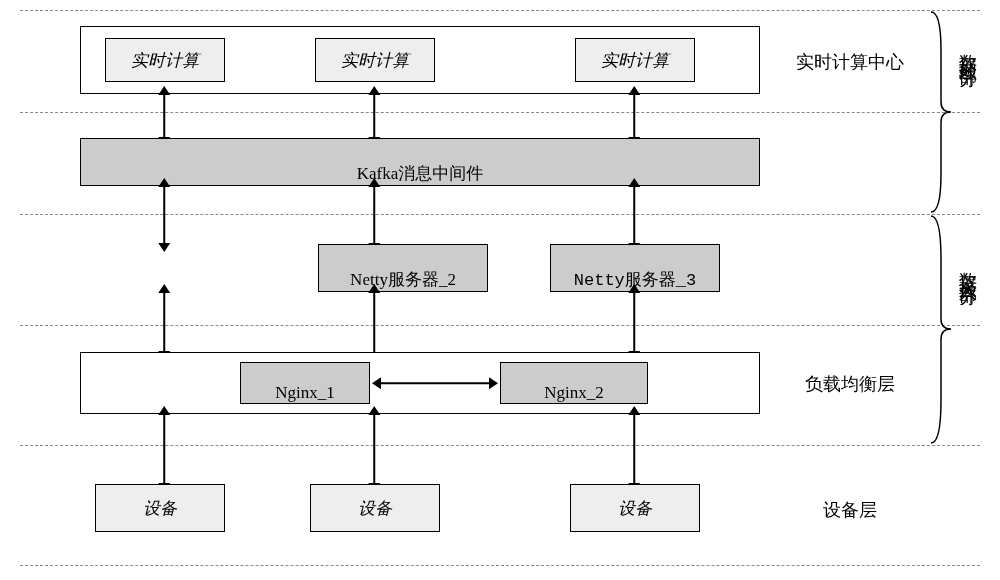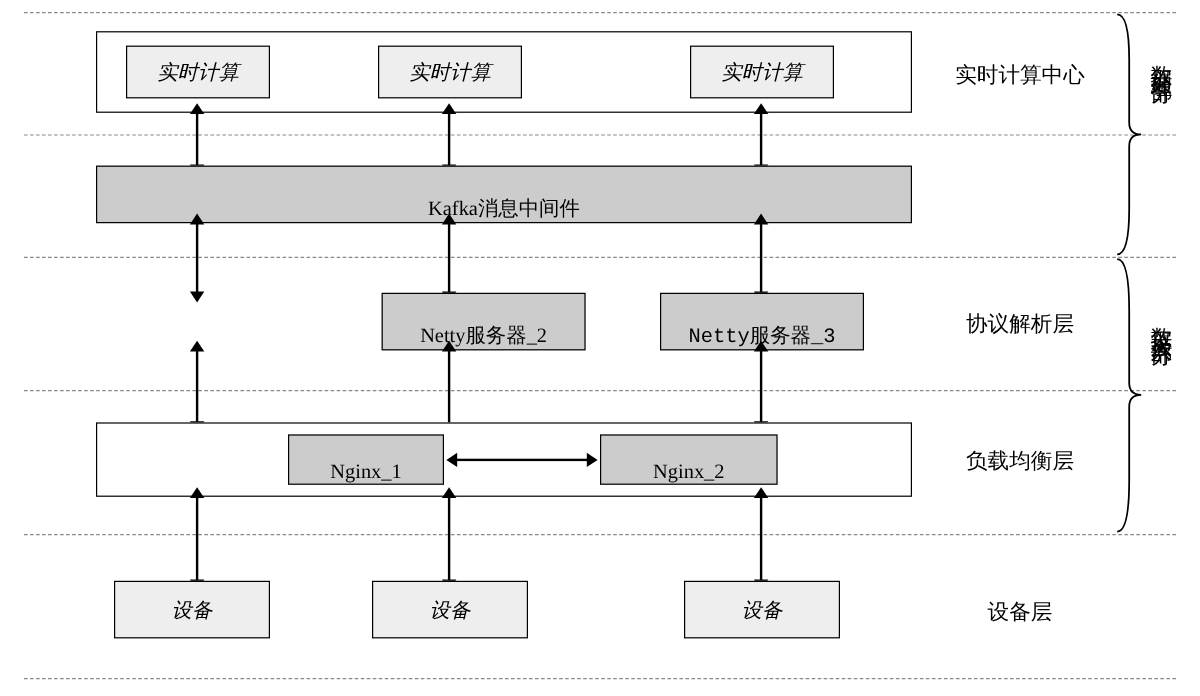--- a/index.html
+++ b/index.html
@@ -74,21 +74,20 @@
   <div class="arrow" style="left:614px; top:176px; height:58px;">
       <div class="arrow-v" style="height:58px;"></div>
     </div>
 
   <div class="box-med" style="position:absolute; left:270px; top:234px; width:170px; height:48px;margin-left:28px;">
       <span>Netty服务器_2</span>
     </div>
   <div class="box-med" style="position:absolute; left:530px; top:234px; width:170px; height:48px;font-family:Liberation Mono, monospace;">
       <span>Netty服务器_3</span>
     </div>
-  <div class="row-label" style="left:770px; top:248px;">协议解析层</div>
 
   <div class="arrow" style="left:144px; top:282px; height:60px;">
       <div class="arrow-v" style="height:60px;"></div>
     </div>
   <div class="arrow" style="left:354px; top:282px; height:70px;">
       <div class="arrow-v" style="height:70px;"></div>
     </div>
   <div class="arrow" style="left:614px; top:282px; height:60px;">
       <div class="arrow-v" style="height:60px;"></div>
     </div>

